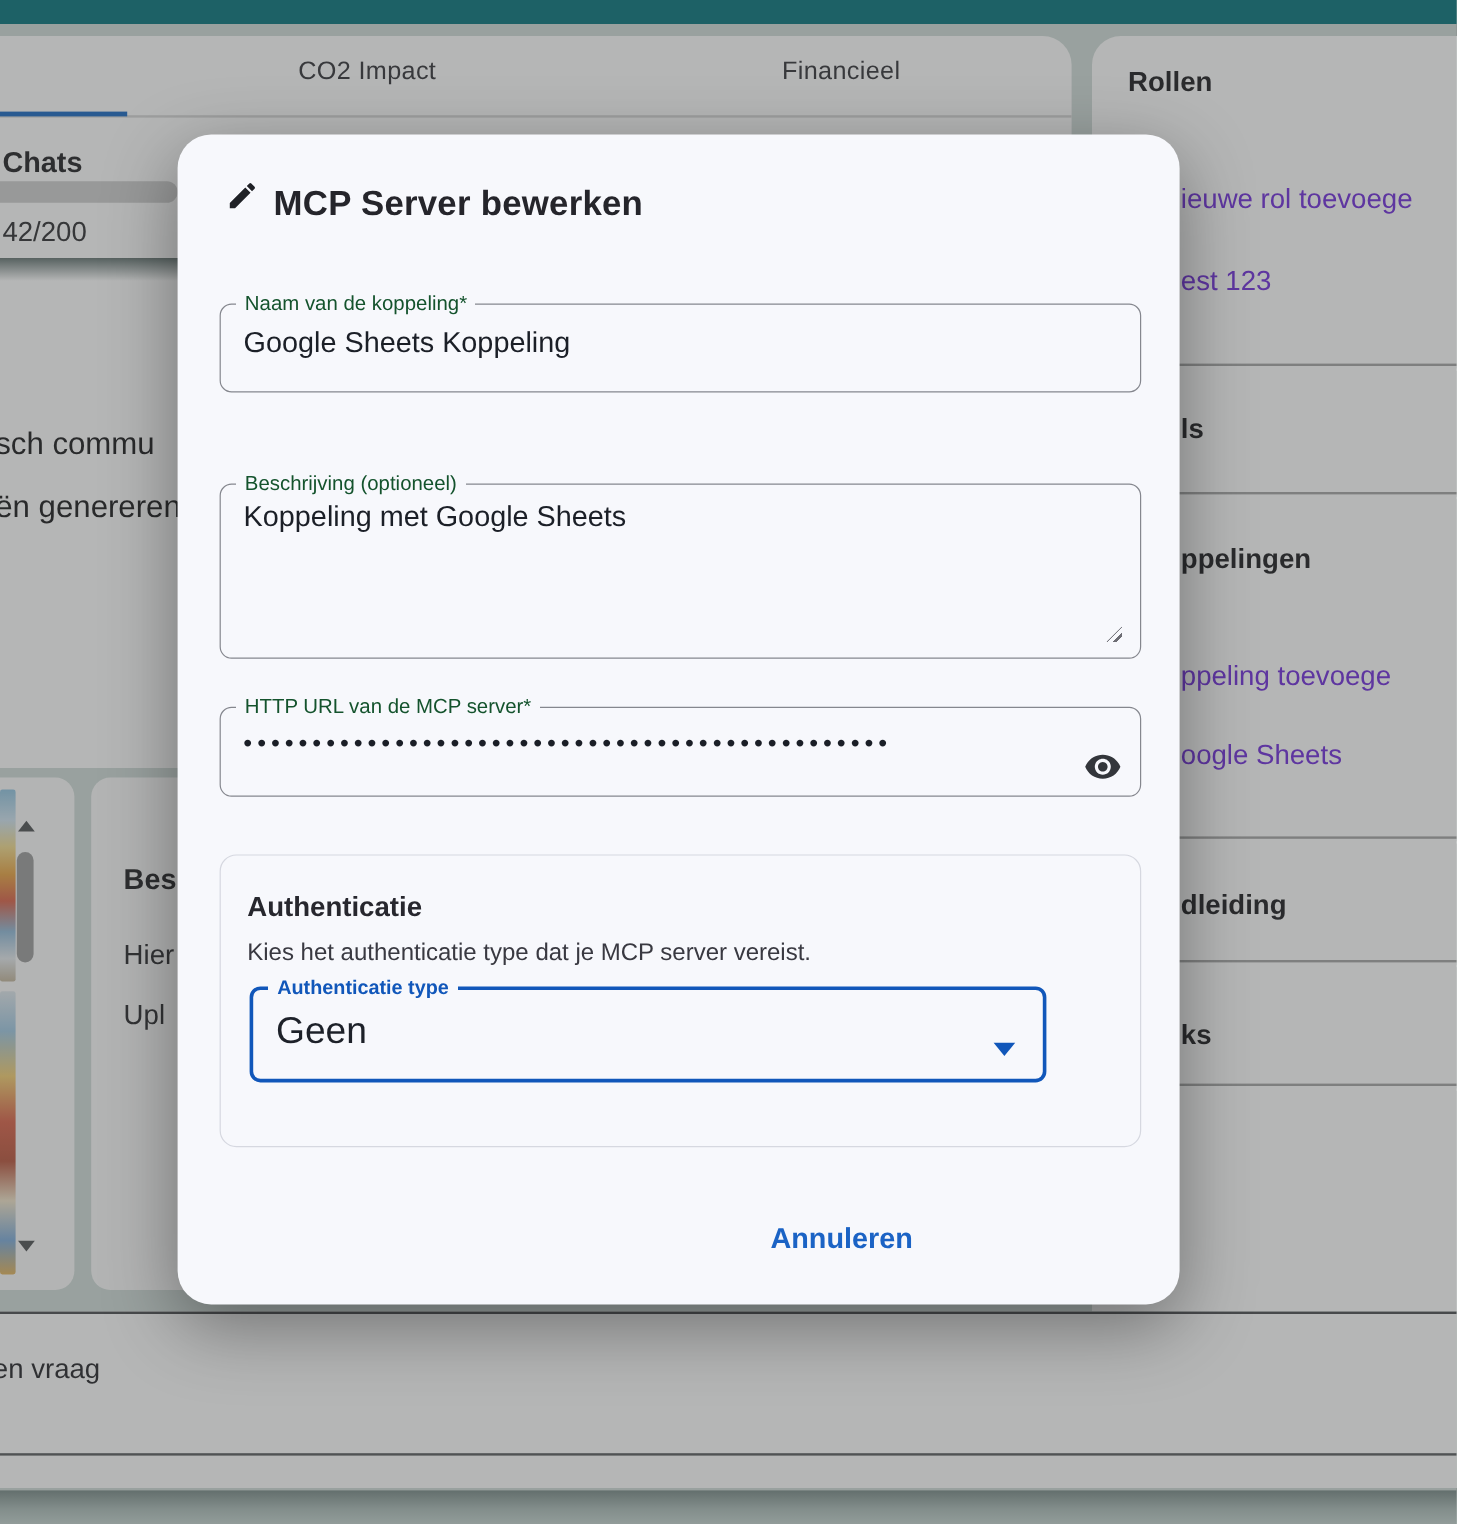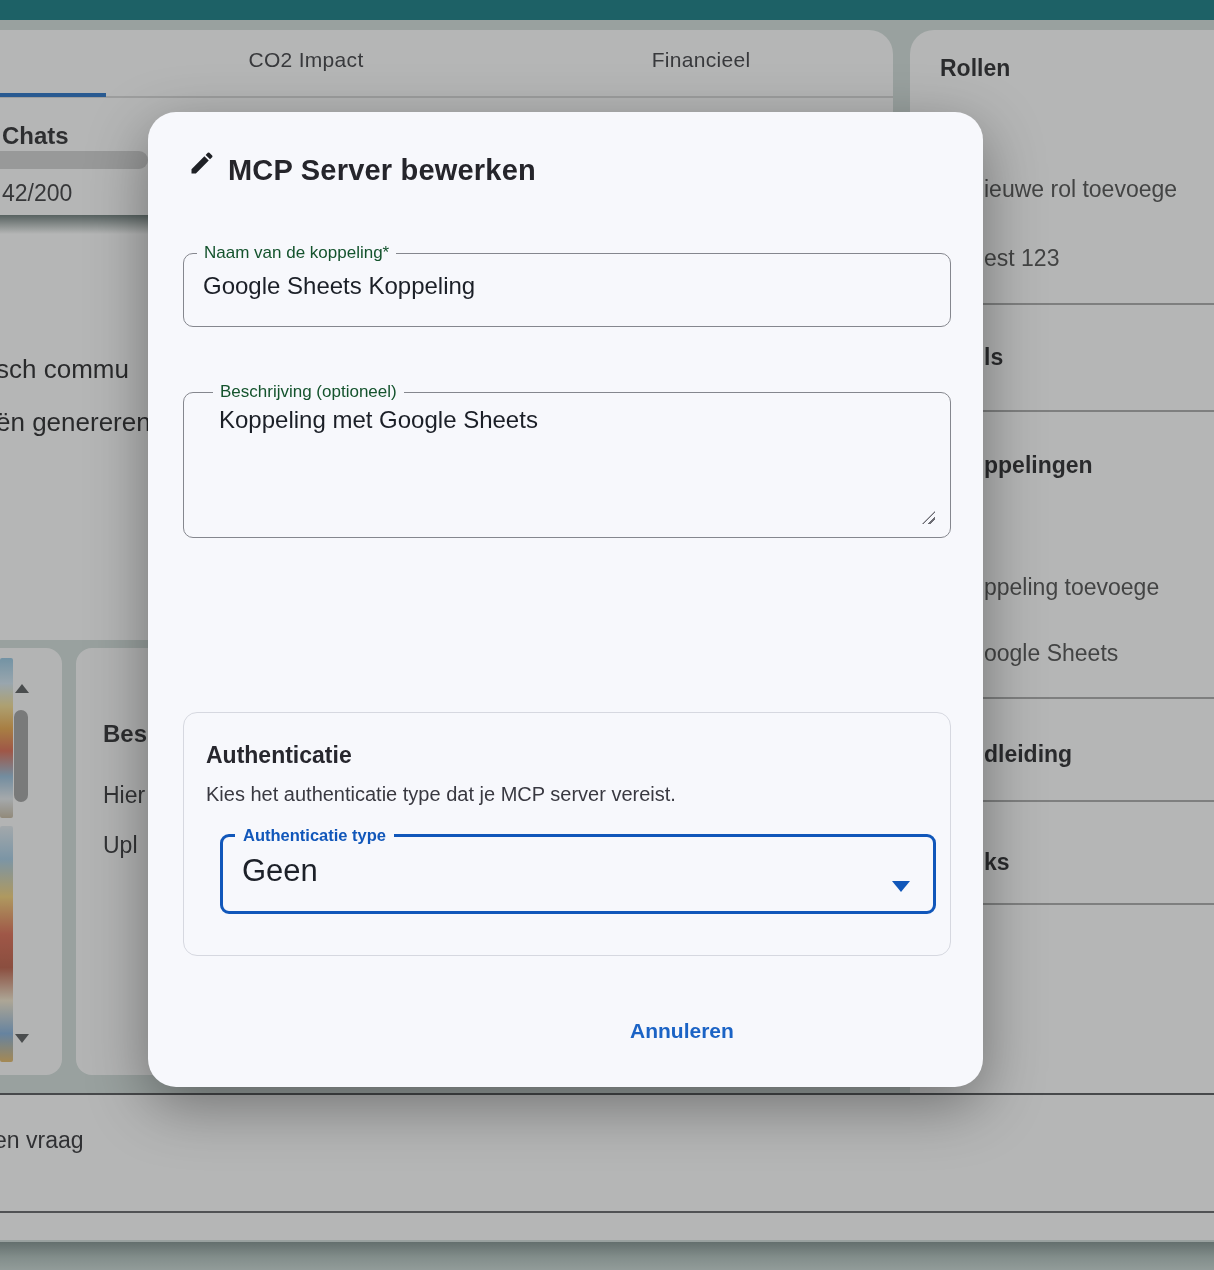--- a/index.html
+++ b/index.html
@@ -37,21 +37,21 @@
   .tri-down { width:0; height:0; border-left:7px solid transparent; border-right:7px solid transparent; border-top:9px solid #4c4f51; }
   .sb-thumb { left:44px; top:62px; width:14px; height:92px; border-radius:7px; background:#9a9a9a; }
 
   .desc-card { left:76px; top:648px; width:817px; height:427px; background:#fbfbfb; border-radius:16px; }
   .panel-heading { left:27px; top:72px; font-size:24px; font-weight:700; color:#1c1c1f; white-space:nowrap; }
   .panel-line1 { left:27px; top:134px; font-size:23px; color:#232327; white-space:nowrap; }
   .panel-line2 { left:27px; top:184px; font-size:23px; color:#232327; white-space:nowrap; }
 
   .sidebar-card { left:910px; top:30px; width:330px; height:1063px; background:#fdfdfd; border-radius:24px 0 0 0; }
   .sidebar-card .head { position:absolute; font-size:23px; font-weight:700; color:#17171a; white-space:nowrap; }
-  .sidebar-card .item { position:absolute; font-size:23px; color:#404040; white-space:nowrap;margin-top:24px; }
+  .sidebar-card .item { position:absolute; font-size:23px; color:#6d28d9; white-space:nowrap; }
   .sb-div { position:absolute; left:0; width:330px; height:2px; background:#a2a2a2; box-shadow:0 4px 0 rgba(255,255,255,.55); }
 
   .chat-bar { left:0; top:1093px; width:1214px; height:147px; background:#fdfdfd; border-top:2px solid #46494b; }
   .chat-inner-line { left:0; top:1211px; width:1214px; height:2px; background:#55585a; }
   .chat-fragment { left:-6px; top:1127px; font-size:23px; color:#1f1f23; white-space:nowrap; }
   .bottom-band { left:0; top:1242px; width:1214px; height:28px;
     background:linear-gradient(180deg,#768784 0%,#a9bab6 55%,#c3d2ce 100%); }
 
   
   .overlay { position:absolute; inset:0; background:rgba(72,74,76,.40); }
@@ -62,42 +62,42 @@
   .modal-icon { position:absolute; left:40px; top:37px; width:28px; height:28px; }
   .modal-title { position:absolute; left:80px; top:42px; font-size:29px; font-weight:600; color:#25252b; letter-spacing:.2px; white-space:nowrap; }
 
   fieldset.ofield { position:absolute; left:35px; width:768px; margin:0; min-width:0;
     border:1.6px solid #85878e; border-radius:10px; background:transparent; }
   fieldset.ofield legend { margin-left:13px; padding:0 7px; font-size:17px; color:#14532d; white-space:nowrap; }
   .ofield input, .ofield textarea { border:none; outline:none; background:transparent;
     font-family:"Liberation Sans",sans-serif; font-size:24px; color:#1b1f27; }
   .f-name { top:131px; height:84px; }
   .f-name input { width:710px; margin:9px 0 0 19px; }
-  .f-desc { top:270px; height:156px;padding-left:16px; }
+  .f-desc { top:281px; height:156px; }
   .f-desc textarea { width:700px; height:105px; margin:4px 0 0 19px; resize:none; }
   .resize-grip { position:absolute; right:15px; bottom:13px; width:13px; height:13px;
     background:repeating-linear-gradient(135deg, transparent 0 3px, #6d6d74 3px 5px);
     clip-path:polygon(100% 0, 100% 100%, 0 100%); }
   .f-url { top:467px; height:85px; }
   .f-url input { width:670px; margin:10px 0 0 19px; font-size:20px; font-weight:700; letter-spacing:4.5px; }
   .eye-btn { position:absolute; right:12px; top:22px; width:38px; height:38px; border:none; background:transparent; cursor:pointer; }
 
   .auth-card { position:absolute; left:35px; top:600px; width:768px; height:244px;
     border:1.4px solid #d6d8e0; border-radius:14px; }
   .auth-heading { position:absolute; left:22px; top:29px; font-size:23px; font-weight:700; color:#27272e; }
   .auth-desc { position:absolute; left:22px; top:70px; font-size:20px; color:#393941; white-space:nowrap; }
-  fieldset.oselect { position:absolute; left:24px; top:101px; width:716px; height:88px; margin:12px; min-width:0;
+  fieldset.oselect { position:absolute; left:24px; top:101px; width:664px; height:88px; margin:0; min-width:0;
     border:3px solid #1157ba; border-radius:9px; cursor:pointer; }
   fieldset.oselect legend { margin-left:12px; padding:0 8px; font-size:16.5px; font-weight:600; color:#1157ba; white-space:nowrap; }
   .oselect .sel-value { margin:8px 0 0 19px; font-size:31px; color:#1d2129; }
   .sel-arrow { position:absolute; right:23px; top:36px; width:0; height:0;
     border-left:9px solid transparent; border-right:9px solid transparent; border-top:11px solid #1157ba; }
 
-  .btn-cancel { position:absolute; left:458px; top:897px; padding:10px 24px; border:none; background:transparent;
-    font-family:"Liberation Sans",sans-serif; font-size:21px; font-weight:600; color:#1b63c5; cursor:pointer; }
+  .btn-cancel { position:absolute; left:470px; top:897px; padding:10px 24px; border:none; background:transparent;
+    font-family:"Liberation Sans",sans-serif; font-size:24px; font-weight:600; color:#1b63c5; cursor:pointer; }
   .btn-submit { position:absolute; left:631px; top:890px; width:172px; height:58px; border:none; border-radius:29px;
     background:#ffffff; box-shadow:0 8px 20px rgba(25,35,55,.20), 0 2px 5px rgba(25,35,55,.12);
     font-family:"Liberation Sans",sans-serif; font-size:21.5px; font-weight:600; color:#1b63c5; cursor:pointer; }
 </style>
 </head>
 <body>
 
 <div class="screen">
 
   <div class="bg">
@@ -172,20 +172,31 @@
       <legend>Naam van de koppeling*</legend>
       <input type="text" value="Google Sheets Koppeling" style="">
     </fieldset>
 
     <fieldset class="ofield f-desc">
       <legend>Beschrijving (optioneel)</legend>
       <textarea style="">Koppeling met Google Sheets</textarea>
       <span class="resize-grip"></span>
     </fieldset>
 
+    <fieldset class="ofield f-url">
+      <legend>HTTP URL van de MCP server*</legend>
+      <input type="text" value="•••••••••••••••••••••••••••••••••••••••••••••••" style="">
+      <button class="eye-btn">
+        <span>
+          <svg viewBox="0 0 24 24" width="32" height="32" fill="#33363b">
+            <path d="M12 4.5C7 4.5 2.73 7.61 1 12c1.73 4.39 6 7.5 11 7.5s9.27-3.11 11-7.5c-1.73-4.39-6-7.5-11-7.5zM12 17c-2.76 0-5-2.24-5-5s2.24-5 5-5 5 2.24 5 5-2.24 5-5 5zm0-8c-1.66 0-3 1.34-3 3s1.34 3 3 3 3-1.34 3-3-1.34-3-3-3z"></path>
+          </svg>
+        </span>
+      </button>
+    </fieldset>
 
     <div class="auth-card">
       <div class="auth-heading">Authenticatie</div>
       <div class="auth-desc">Kies het authenticatie type dat je MCP server vereist.</div>
       <fieldset class="oselect">
         <legend>Authenticatie type</legend>
         <div class="sel-value">Geen</div>
         <span class="sel-arrow"></span>
       </fieldset>
     </div>

